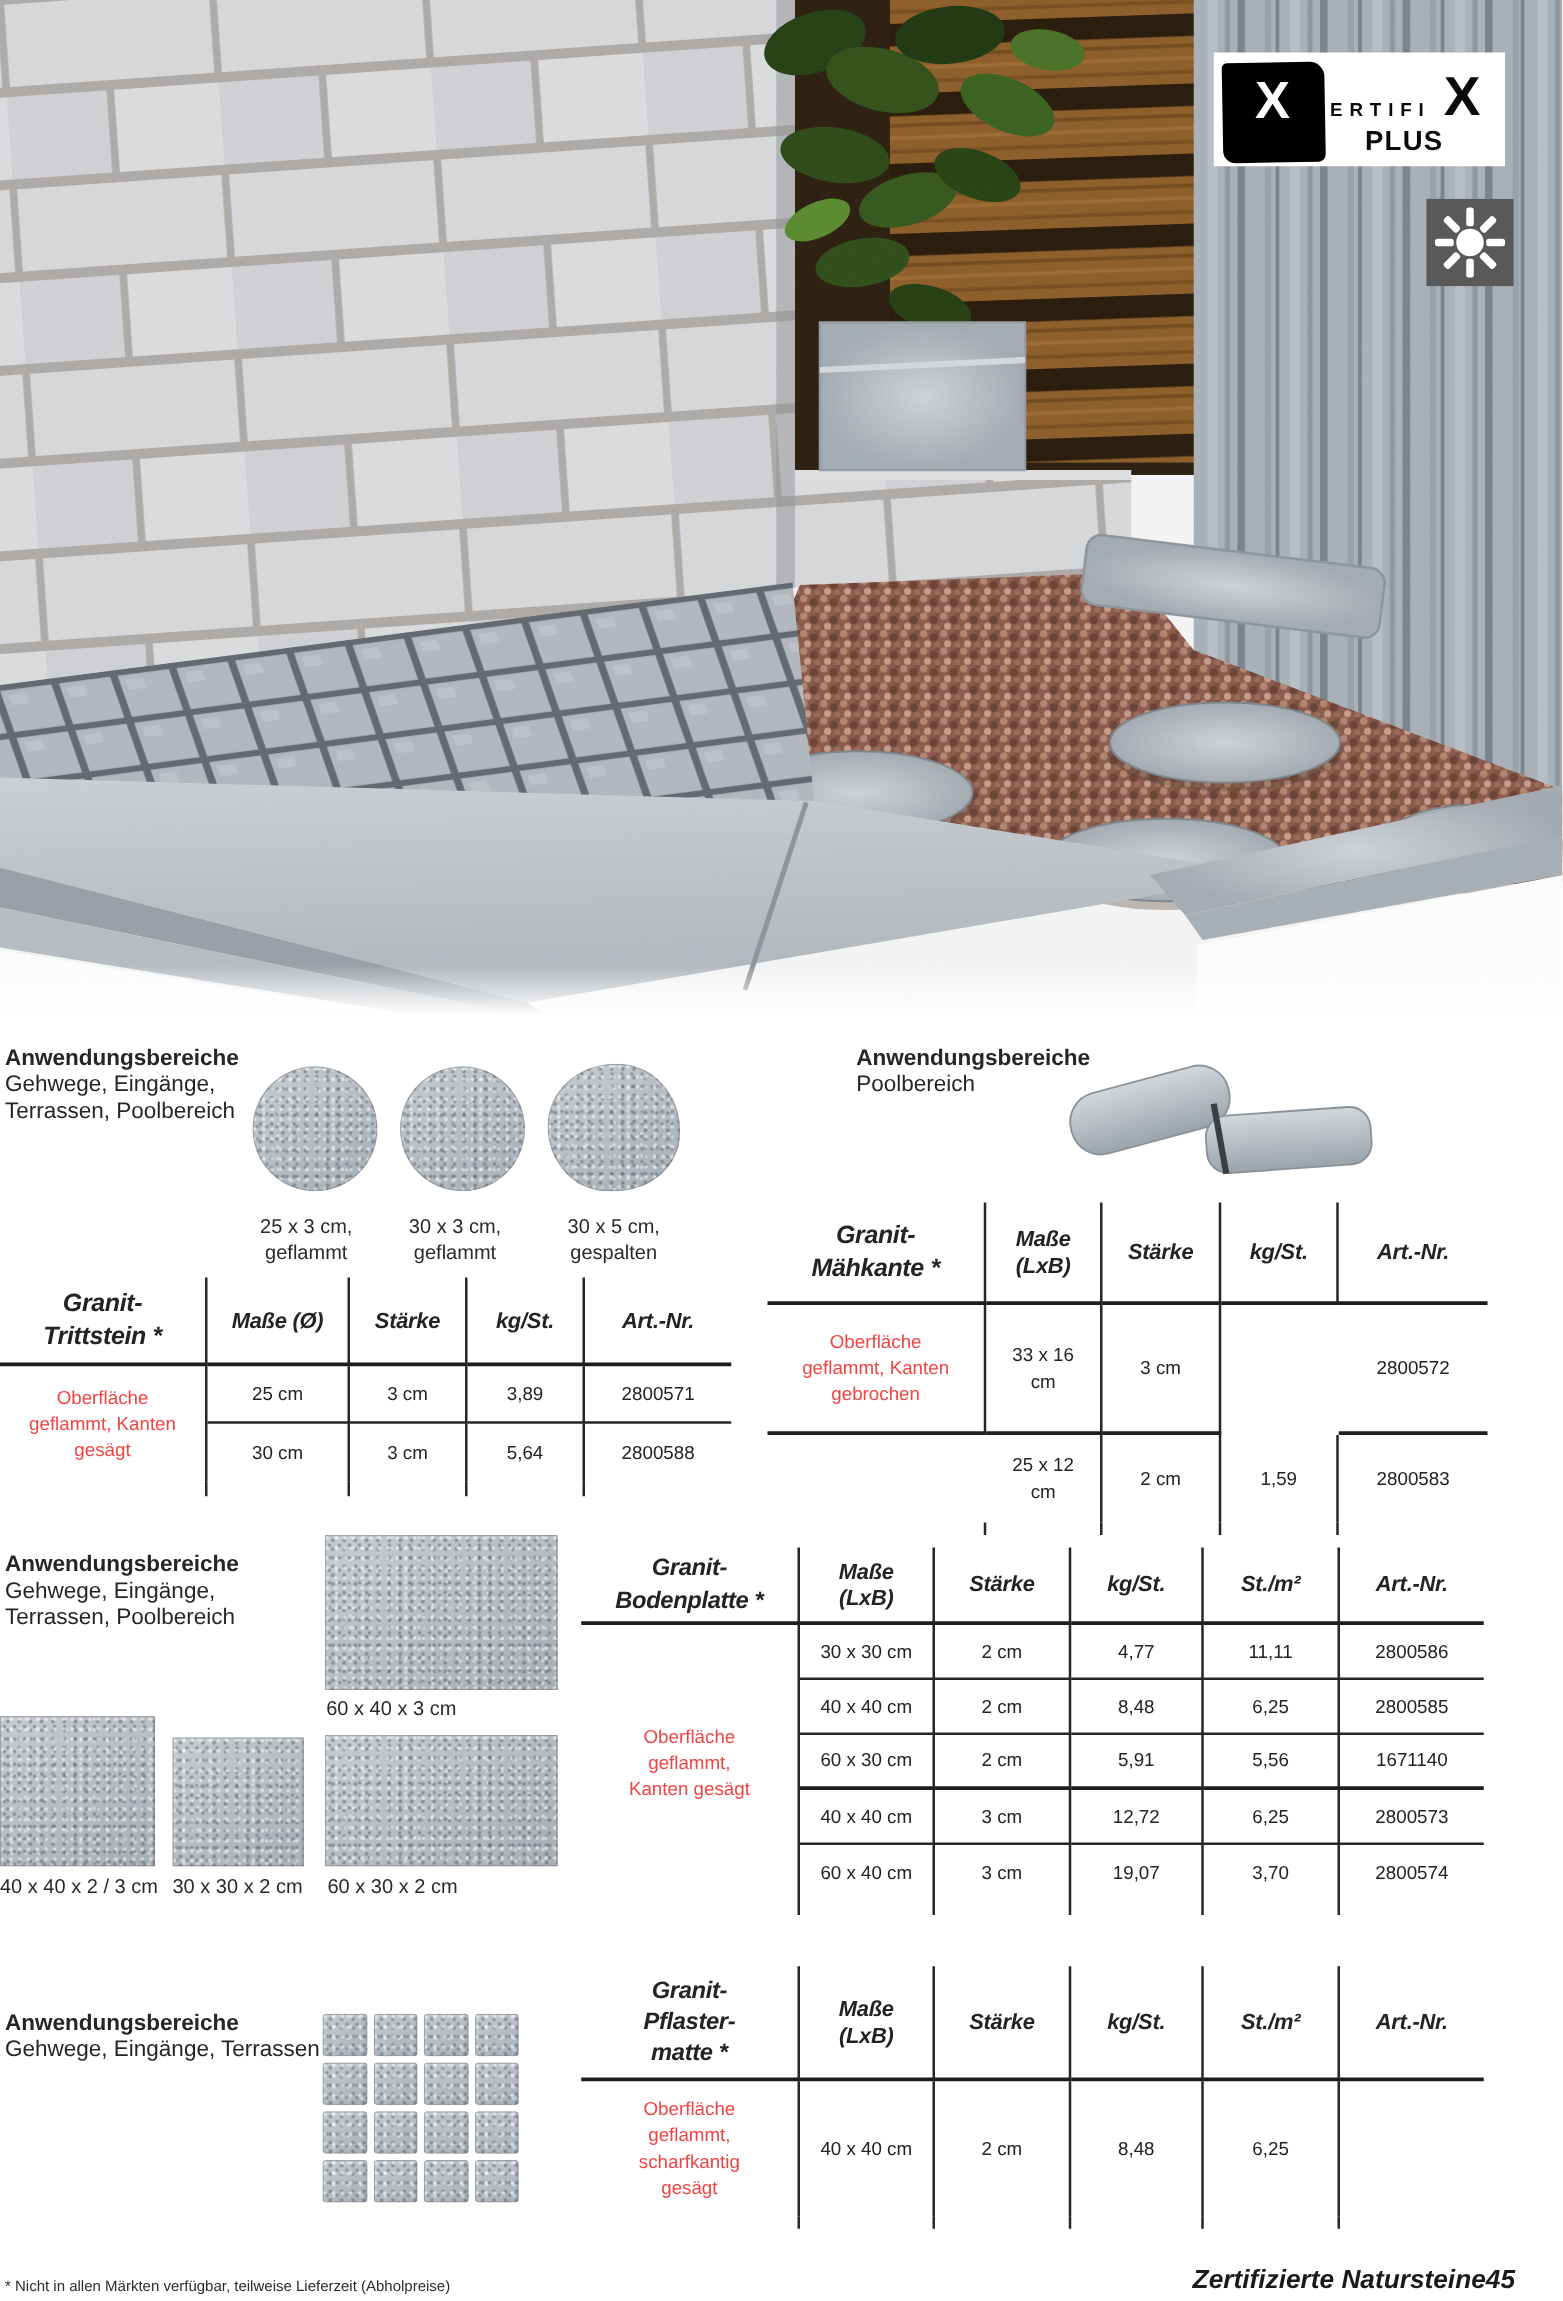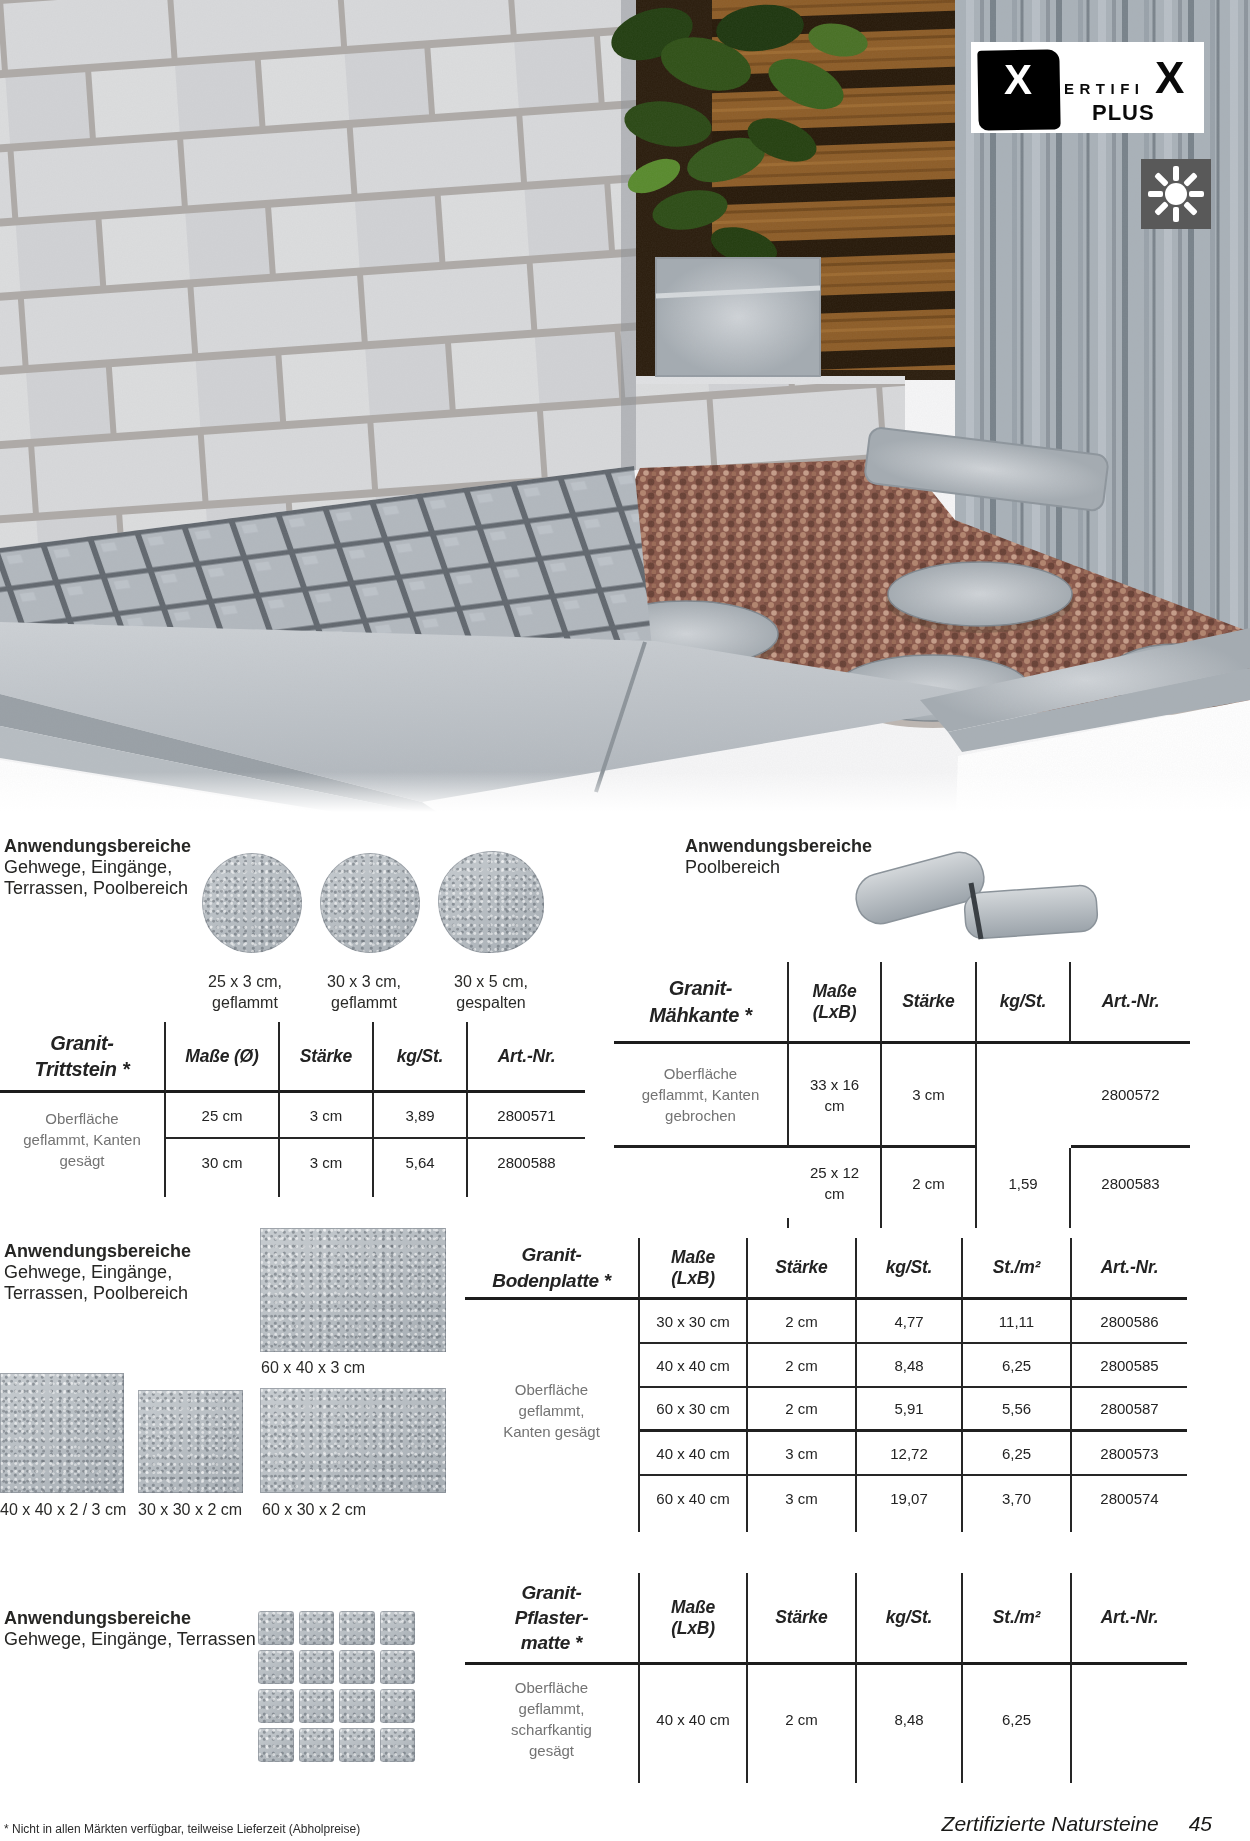--- a/index.html
+++ b/index.html
@@ -29,38 +29,38 @@
   
   .tbl{position:absolute;display:grid;color:#232323;}
   .tc{display:flex;flex-direction:column;align-items:center;justify-content:center;
       text-align:center;font-size:15px;line-height:1.4;min-width:0;}
   .vr{border-right:2px solid #262626;}
   .hsep{border-bottom:3px solid #1c1c1c;}
   .sep{border-bottom:2px solid #262626;}
   .rsep{border-bottom:3px solid #202020;}
   .th{font-weight:700;font-style:italic;font-size:17.5px;line-height:1.18;letter-spacing:-.2px;}
   .title{font-size:20px;line-height:1.32;letter-spacing:-.3px;}
-  .lab{font-size:15px;color:#737373;}
+  .lab{font-size:15px;color:#ef4444;}
   
   .matte{display:grid;grid-template-columns:repeat(4,1fr);grid-template-rows:repeat(4,1fr);
          gap:5px;background:#fff;}
   .matte>div{border-radius:3px;}
   
   .logo{background:#fff;}
   .logo-sq{position:absolute;left:7px;top:8px;width:82px;height:80px;background:#000;
            border-radius:4px 12px 6px 10px;transform:rotate(-1deg);}
   .logo-x1{position:absolute;left:33px;top:14px;font-size:42px;font-weight:800;color:#fff;}
   .logo-mid{position:absolute;left:93px;top:38px;font-size:15px;font-weight:700;
             letter-spacing:5.5px;color:#0a0a0a;}
   .logo-x2{position:absolute;left:184px;top:11px;font-size:44px;font-weight:800;color:#0a0a0a;}
   .logo-plus{position:absolute;left:121px;top:58px;font-size:22px;font-weight:700;
              letter-spacing:1px;color:#0a0a0a;}
   
   .footnote{font-size:12px;color:#2b2b2b;}
-  .pagefoot{font-size:21px;font-weight:400;font-style:italic;color:#1a1a18;display:flex;gap:30px;}
+  .pagefoot{font-size:21px;font-weight:700;font-style:italic;color:#1a1a18;display:flex;}
 </style>
 </head>
 <body>
 
 <div class="page">
 
   <svg class="abs" style="left:0;top:0" width="1250" height="812" viewBox="0 0 1250 812">
     <defs>
       <linearGradient id="slabg" x1="0" y1="0" x2="0.15" y2="1">
         <stop offset="0" stop-color="#cdd1d5"></stop>
@@ -329,21 +329,21 @@
     <div class="tc sep" style="grid-area:2/6">2800586</div>
     <div class="tc vr sep" style="grid-area:3/2">40 x 40 cm</div>
     <div class="tc vr sep" style="grid-area:3/3">2 cm</div>
     <div class="tc vr sep" style="grid-area:3/4">8,48</div>
     <div class="tc vr sep" style="grid-area:3/5">6,25</div>
     <div class="tc sep" style="grid-area:3/6">2800585</div>
     <div class="tc vr rsep" style="grid-area:4/2">60 x 30 cm</div>
     <div class="tc vr rsep" style="grid-area:4/3">2 cm</div>
     <div class="tc vr rsep" style="grid-area:4/4">5,91</div>
     <div class="tc vr rsep" style="grid-area:4/5">5,56</div>
-    <div class="tc rsep" style="grid-area:4/6">2800587</div>
+    <div class="tc rsep" style="grid-area:4/6">1671140</div>
     <div class="tc vr sep" style="grid-area:5/2">40 x 40 cm</div>
     <div class="tc vr sep" style="grid-area:5/3">3 cm</div>
     <div class="tc vr sep" style="grid-area:5/4">12,72</div>
     <div class="tc vr sep" style="grid-area:5/5">6,25</div>
     <div class="tc sep" style="grid-area:5/6">2800573</div>
     <div class="tc vr" style="grid-area:6/2">60 x 40 cm</div>
     <div class="tc vr" style="grid-area:6/3">3 cm</div>
     <div class="tc vr" style="grid-area:6/4">19,07</div>
     <div class="tc vr" style="grid-area:6/5">3,70</div>
     <div class="tc" style="grid-area:6/6">2800574</div>

